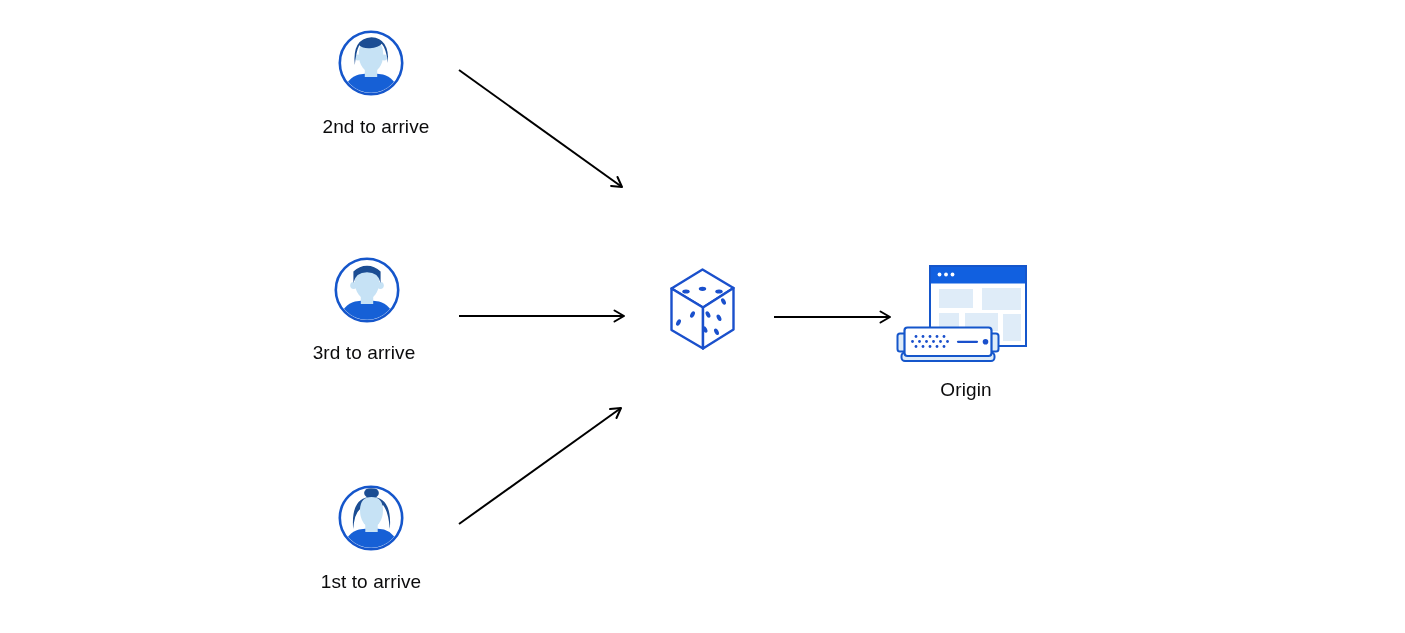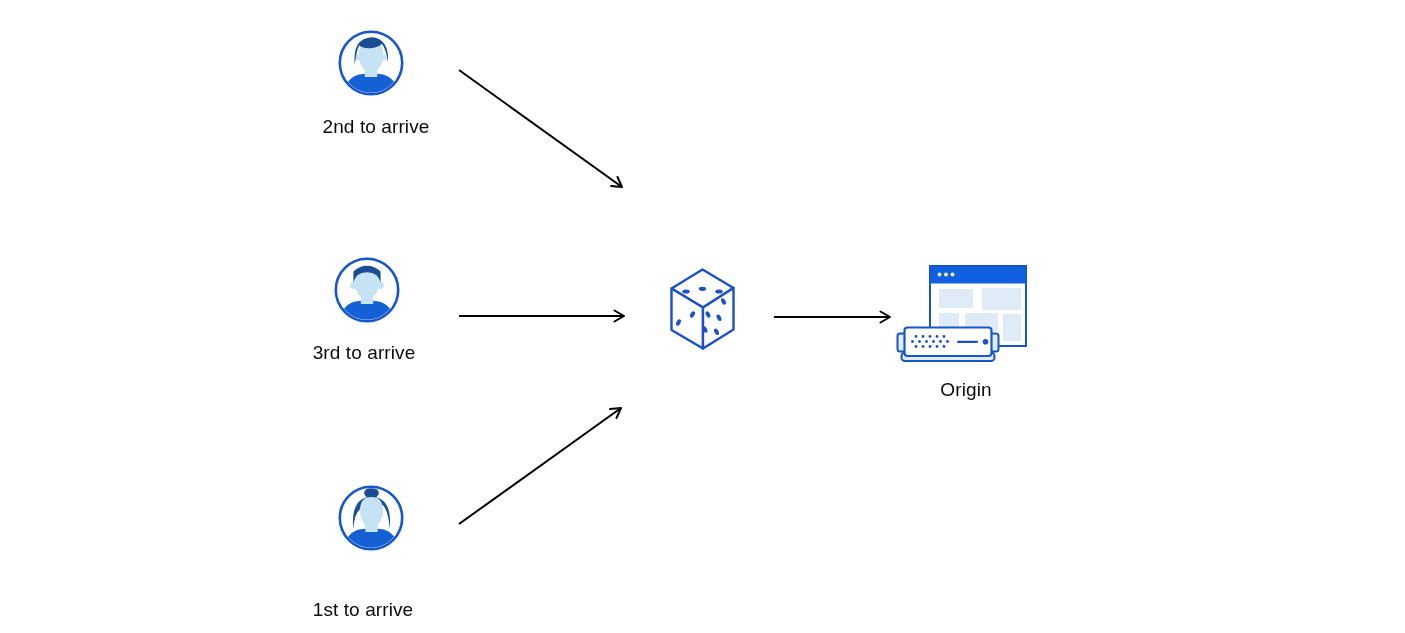--- a/index.html
+++ b/index.html
@@ -16,21 +16,21 @@
     position:absolute;
     width:160px;
     text-align:center;
     font-size:19px;
     line-height:22px;
     color:#0b0b0c;
     letter-spacing:0.1px;
   }
   .lbl-second{left:296px;top:116px;}
   .lbl-third{left:284px;top:342px;}
-  .lbl-first{left:283px;top:571px;margin-top:28px;}
+  .lbl-first{left:291px;top:571px;}
   .lbl-origin{left:886px;top:379px;text-align:center;}
 </style>
 </head>
 <body>
 
 <div class="canvas">
 
   <svg class="layer" width="1405" height="633" viewBox="0 0 1405 633">
     <defs>
       <clipPath id="avclip">

